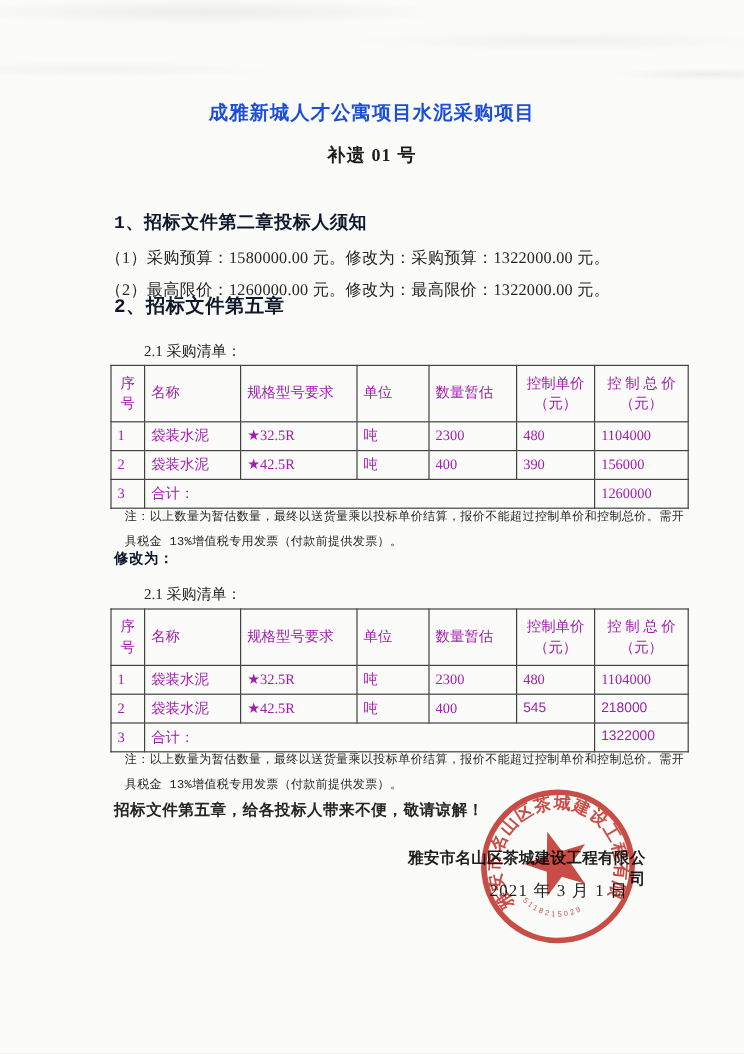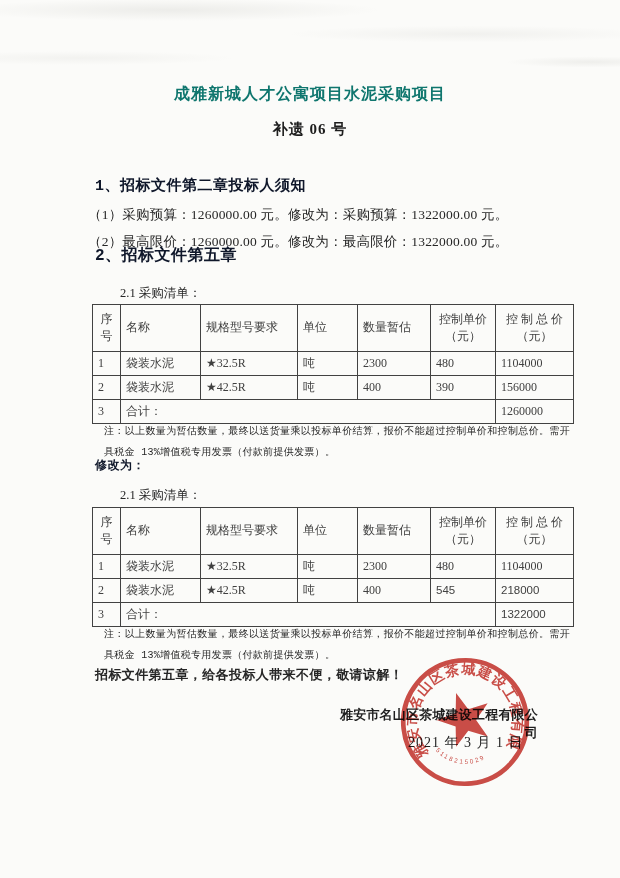--- a/index.html
+++ b/index.html
@@ -10,36 +10,36 @@
   }
   .scan-artifacts{
     position:absolute;left:0;top:0;width:620px;height:110px;pointer-events:none;
     background:
       radial-gradient(ellipse 300px 16px at 170px 10px, rgba(160,160,152,.16), transparent 70%),
       radial-gradient(ellipse 260px 12px at 470px 34px, rgba(165,165,158,.12), transparent 70%),
       radial-gradient(ellipse 220px 10px at 80px 58px, rgba(165,165,158,.10), transparent 70%),
       radial-gradient(ellipse 120px 8px at 590px 62px, rgba(160,160,152,.14), transparent 70%);
   }
   .title{position:absolute;top:84px;left:0;width:100%;text-align:center;
-    font-size:16px;font-weight:bold;letter-spacing:1px;color:#0f766e;}
+    font-size:16px;font-weight:bold;letter-spacing:1px;color:#1d4ed8;}
   .subtitle{position:absolute;top:120px;left:0;width:100%;text-align:center;
     font-size:15px;font-weight:bold;letter-spacing:1px;color:#1d1d1d;}
   .sec-heading{position:absolute;font-family:Liberation Mono, monospace;
     font-weight:bold;color:#0f172a;letter-spacing:.5px;}
   .h-s1{top:176px;left:95px;font-size:15px;}
   .h-s2{top:245px;left:95px;font-size:16px;}
   .h-rev{top:457px;left:95px;font-size:12px;}
   .body-line{position:absolute;left:88px;font-size:13.5px;letter-spacing:.2px;}
   .p1{top:206px;}
   .p2{top:233px;}
   .list-label{position:absolute;left:120px;font-size:12.5px;}
   .lbl1{top:285px;}
   .lbl2{top:487px;}
   .ptable{position:absolute;left:92px;width:481px;border-collapse:collapse;
-    table-layout:fixed;font-size:12px;color:#404040;}
+    table-layout:fixed;font-size:12px;color:#a21caf;}
   .t1{top:304px;}
   .t2{top:507px;}
   .ptable th,.ptable td{border:1px solid #424242;font-weight:normal;
     padding:1px 5px;vertical-align:middle;text-align:left;overflow:hidden;line-height:1.45;}
   .ptable th{height:44px;}
   .ptable td{height:21px;}
   .ptable th.center{text-align:center;}
   .changed{font-family:"Liberation Sans",sans-serif;font-size:11.5px;}
   .note{position:absolute;left:104px;width:466px;font-size:10px;line-height:21px;
     letter-spacing:.3px;text-align:justify;font-family:Liberation Mono, monospace;}
@@ -57,24 +57,24 @@
   .stamp .code-txt{font-family:"Liberation Sans",sans-serif;font-size:6px;
     fill:currentColor;letter-spacing:2px;}
 </style>
 </head>
 <body>
 
 <div class="page">
   <div class="scan-artifacts"></div>
 
   <div class="title">成雅新城人才公寓项目水泥采购项目</div>
-  <div class="subtitle">补遗 06 号</div>
+  <div class="subtitle">补遗 01 号</div>
 
   <div class="sec-heading h-s1">1、招标文件第二章投标人须知</div>
-  <div class="body-line p1">（1）采购预算：1260000.00 元。修改为：采购预算：1322000.00 元。</div>
+  <div class="body-line p1">（1）采购预算：1580000.00 元。修改为：采购预算：1322000.00 元。</div>
   <div class="body-line p2">（2）最高限价：1260000.00 元。修改为：最高限价：1322000.00 元。</div>
 
   <div class="sec-heading h-s2">2、招标文件第五章</div>
   <div class="list-label lbl1">2.1 采购清单：</div>
 
   <table class="ptable t1">
     <colgroup>
       <col style="width:28px">
         <col style="width:80px">
         <col style="width:97px">

